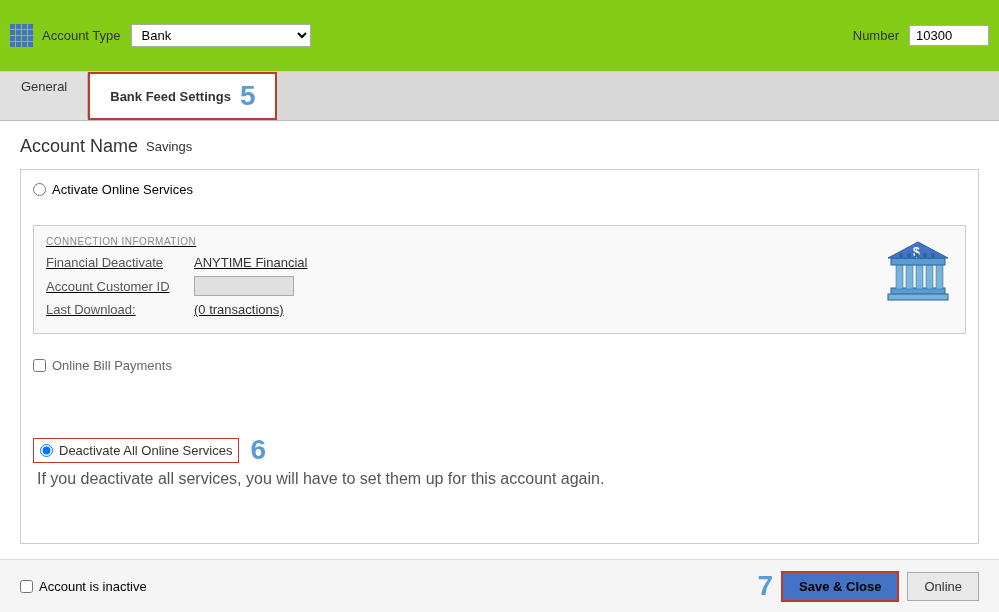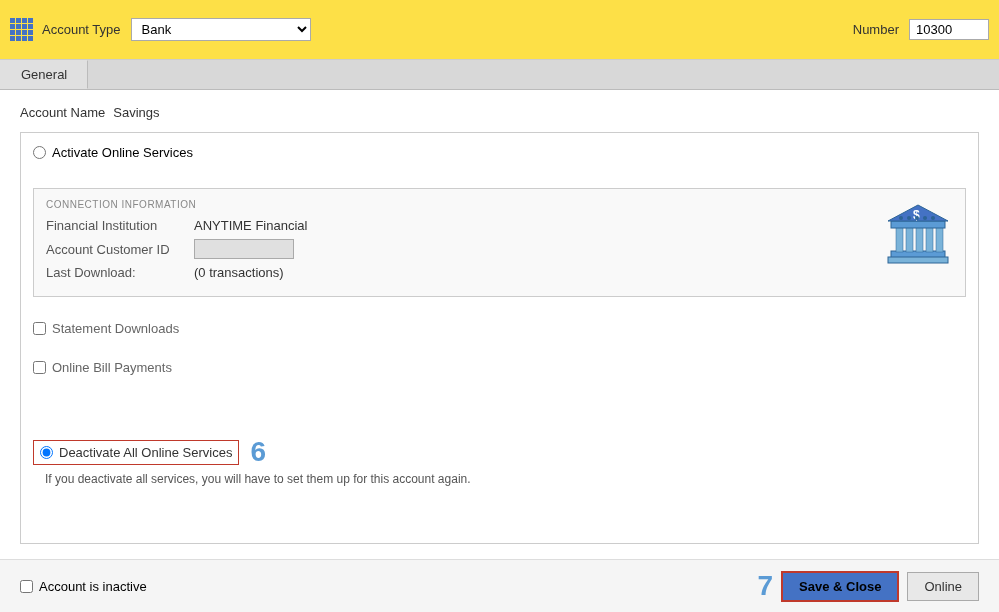--- a/index.html
+++ b/index.html
@@ -12,23 +12,23 @@
       overflow: hidden;
     }
     .main-window {
       width: 999px;
       height: 612px;
       background: #ffffff;
       display: flex;
       flex-direction: column;
     }
     .title-bar {
-      background: #fde047;
+      background: #84cc16;
       border-bottom: 1px solid #ccc;
-      padding: 18px 10px;
+      padding: 24px 10px;
       display: flex;
       align-items: center;
       gap: 10px;
     }
     .title-icon {
       width: 22px;
       height: 22px;
       display: inline-flex;
       align-items: center;
       justify-content: center;
@@ -90,21 +90,21 @@
       display: flex;
       flex-direction: column;
     }
     .account-name-row {
       display: flex;
       align-items: center;
       gap: 8px;
       margin-bottom: 12px;
     }
     .account-name-label {
-      font-size: 13px;
+      font-size: 18px;
       color: #333;
     }
     .account-name-value {
       font-size: 13px;
       color: #333;
     }
     .main-panel {
       border: 1px solid #ccc;
       flex: 1;
       background: #fff;
@@ -124,20 +124,21 @@
       border: 1px solid #ccc;
       padding: 10px 12px;
       background: #f9f9f9;
       position: relative;
       display: flex;
       align-items: flex-start;
       justify-content: space-between;
     }
     .connection-info-left {
       flex: 1;
+      text-decoration: underline;
     }
     .connection-label {
       font-size: 10px;
       color: #888;
       text-transform: uppercase;
       letter-spacing: 0.5px;
       margin-bottom: 8px;
     }
     .connection-row {
       display: flex;
@@ -187,23 +188,23 @@
       gap: 6px;
       border: 1px solid #c0392b;
       padding: 4px 6px;
       width: fit-content;
     }
     .deactivate-label {
       font-size: 13px;
       color: #333;
     }
     .deactivate-description {
-      font-size: 12px;
+      font-size: 16px;
       color: #555;
-      margin-left: 12px;
+      margin-left: 4px;
     }
     .bottom-bar {
       display: flex;
       align-items: center;
       padding: 10px 20px;
       border-top: 1px solid #ddd;
       background: #f5f5f5;
       gap: 10px;
     }
     .account-inactive-row {
@@ -282,41 +283,45 @@
       <option>Bank</option>
     </select>
     <span class="number-label">Number</span>
     <input class="number-input" type="text" value="10300" style="">
   </div>
 
   <div class="tabs-bar">
     <div class="tab inactive">
       <span>General</span>
     </div>
+    <div class="tab active" style="display:flex;align-items:center;gap:4px;">
+      <span>Bank Feed Settings</span>
+      <span class="step-number">5</span>
+    </div>
   </div>
 
   <div class="content-area">
 
     <div class="account-name-row">
       <span class="account-name-label">Account Name</span>
       <span class="account-name-value">Savings</span>
     </div>
 
     <div class="main-panel">
 
       <div class="radio-row">
         <input type="radio" name="online-services" id="activate-radio" style="">
         <label for="activate-radio">Activate Online Services</label>
       </div>
 
       <div class="connection-info-box">
         <div class="connection-info-left">
           <div class="connection-label">CONNECTION INFORMATION</div>
           <div class="connection-row">
-            <span class="connection-row-label">Financial Institution</span>
+            <span class="connection-row-label">Financial Deactivate</span>
             <span class="connection-row-value">ANYTIME Financial</span>
           </div>
           <div class="connection-row">
             <span class="connection-row-label">Account Customer ID</span>
             <input type="text" class="customer-id-input" value="" style="">
           </div>
           <div class="connection-row">
             <span class="connection-row-label">Last Download:</span>
             <span class="connection-row-value">(0 transactions)</span>
           </div>
@@ -343,24 +348,20 @@
 
             <circle cx="18" cy="19" r="2" fill="#2c6496"></circle>
             <circle cx="26" cy="19" r="2" fill="#2c6496"></circle>
             <circle cx="34" cy="19" r="2" fill="#2c6496"></circle>
             <circle cx="42" cy="19" r="2" fill="#2c6496"></circle>
             <circle cx="50" cy="19" r="2" fill="#2c6496"></circle>
           </svg>
         </div>
       </div>
 
-      <div class="checkbox-row">
-        <input type="checkbox" id="statement-cb" style="">
-        <label for="statement-cb">Statement Downloads</label>
-      </div>
 
       <div class="checkbox-row">
         <input type="checkbox" id="bill-cb" style="">
         <label for="bill-cb">Online Bill Payments</label>
       </div>
 
       <div class="deactivate-section">
         <div style="display:flex;align-items:center;gap:6px;margin-top:29px;">
           <div class="deactivate-radio-row">
             <input type="radio" name="online-services" id="deactivate-radio" checked="" style="">

